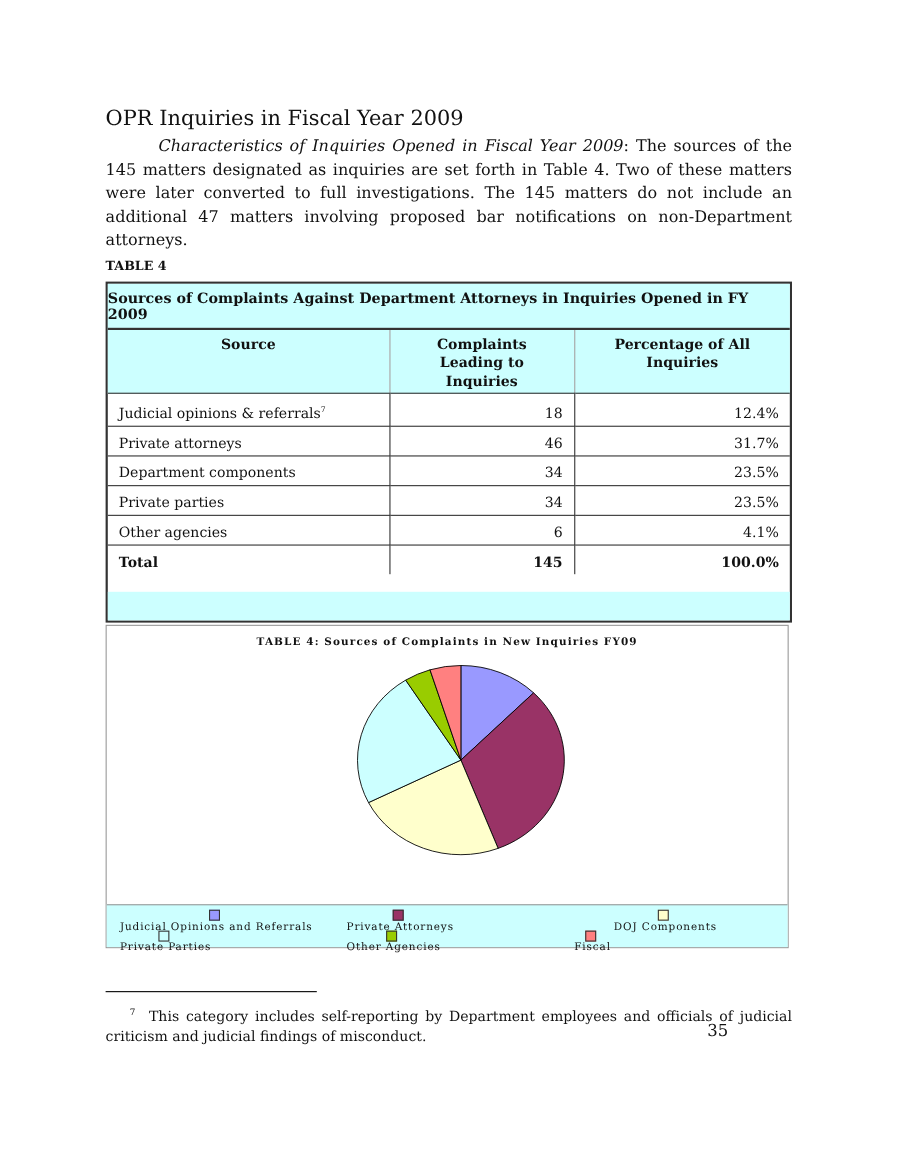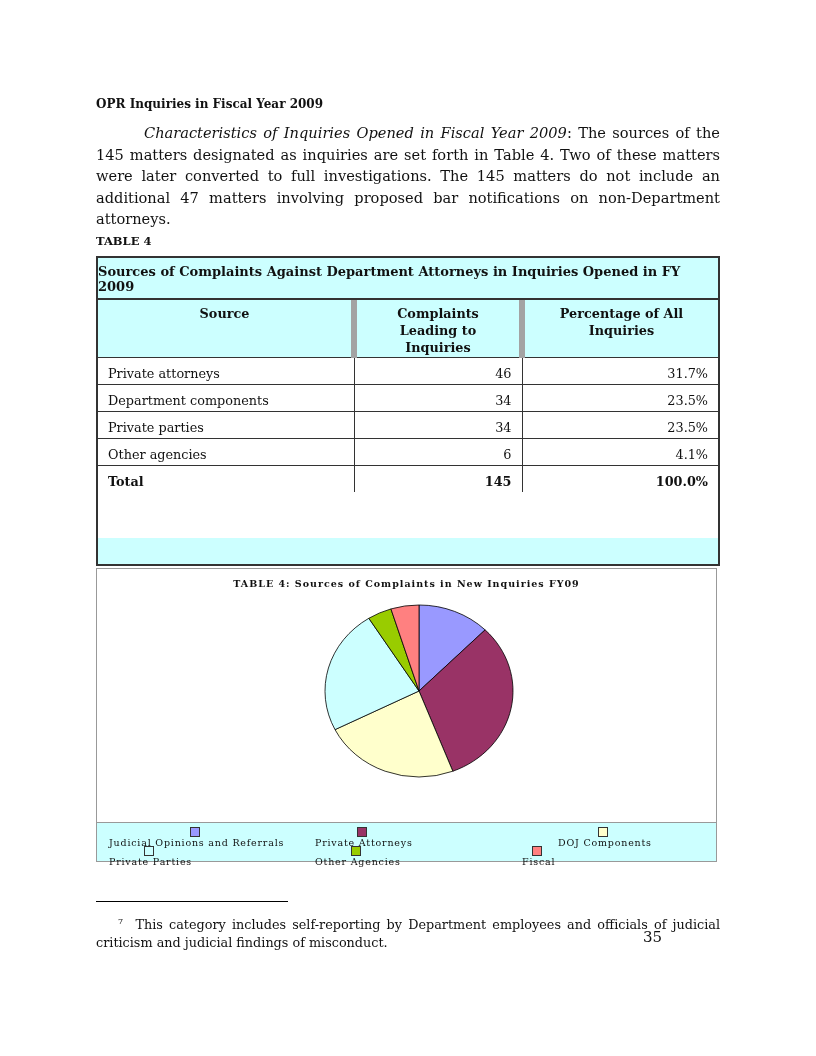--- a/index.html
+++ b/index.html
@@ -1,26 +1,26 @@
 <!DOCTYPE html>
 <html><head>
 <meta charset="utf-8">
 <style>
   html, body { margin: 0; padding: 0; background: #ffffff; }
   body { width: 816px; height: 1056px; position: relative; font-family: "DejaVu Serif", serif; color: #111; }
-  .heading { position: absolute; left: 96px; top: 97px; font-weight: bold; font-size: 12px; }
+  .heading { position: absolute; left: 96px; top: 97px; font-weight: normal; font-size: 19px; }
   .para { position: absolute; left: 96px; top: 122px; width: 624px; font-size: 14.6px; line-height: 21.5px; text-align: justify; }
   .para .indent { display: inline-block; width: 48px; }
   .para em { font-style: italic; }
   .table-label { position: absolute; left: 96px; top: 234px; font-weight: bold; font-size: 11.5px; }
 
   .tbl-wrap { position: absolute; left: 96px; top: 256px; width: 624px; height: 310px; background: #ffffff; border: 2px solid #333; box-sizing: border-box; border-right-width: 2px; }
   .tbl-title { height: 42px; background: #ccffff; display: flex; justify-content: center; align-items: flex-start; padding-top: 6px; box-sizing: border-box; font-weight: bold; font-size: 13px; border-bottom: 2px solid #333; }
   table.data { border-collapse: collapse; width: 100%; font-size: 12.8px; }
-  table.data th { background: #ccffff; font-weight: bold; text-align: center; vertical-align: top; padding-top: 5px; height: 48px; box-sizing: border-box; line-height: 17px; border-right: 6px solid #a3a3a3; border-bottom: 1px solid #333; }
+  table.data th { background: #ccffff; font-weight: bold; text-align: center; vertical-align: top; padding-top: 5px; height: 48px; box-sizing: border-box; line-height: 17px; border-right: 1px solid #a3a3a3; border-bottom: 1px solid #333; }
   table.data th:last-child, table.data td:last-child { border-right: none; }
   table.data td { height: 27px; padding: 0 10px; vertical-align: bottom; padding-bottom: 3px; border-right: 1px solid #333; border-bottom: 1px solid #333; box-sizing: border-box; }
   table.data td.num { text-align: right; }
   table.data tr.first td { height: 30px; }
   table.data tr.total td { font-weight: bold; border-bottom: none; height: 26px; }
   .col1 { width: 256px; } .col2 { width: 168px; }
   sup { font-size: 7px; vertical-align: super; line-height: 0; }
   .tbl-foot { position: absolute; left: 0; right: 0; bottom: 0; height: 26px; background: #ccffff; }
 
   .chart-box { position: absolute; left: 96px; top: 568px; width: 621px; height: 294px; border: 1px solid #999; box-sizing: border-box; background: #fff; }
@@ -49,20 +49,25 @@
   <div class="tbl-title">Sources of Complaints Against Department Attorneys in Inquiries Opened in FY 2009</div>
   <table class="data">
     <thead>
       <tr>
         <th class="col1">Source</th>
         <th class="col2"><span style="display:inline-block;width:120px;">Complaints Leading to Inquiries</span></th>
         <th><span style="display:inline-block;width:130px;">Percentage of All Inquiries</span></th>
       </tr>
     </thead>
     <tbody>
+      <tr class="first">
+        <td><span>Judicial opinions &amp; referrals</span><sup>7</sup></td>
+        <td class="num">18</td>
+        <td class="num">12.4%</td>
+      </tr>
       <tr>
         <td>Private attorneys</td>
         <td class="num">46</td>
         <td class="num">31.7%</td>
       </tr>
       <tr>
         <td>Department components</td>
         <td class="num">34</td>
         <td class="num">23.5%</td>
       </tr>

